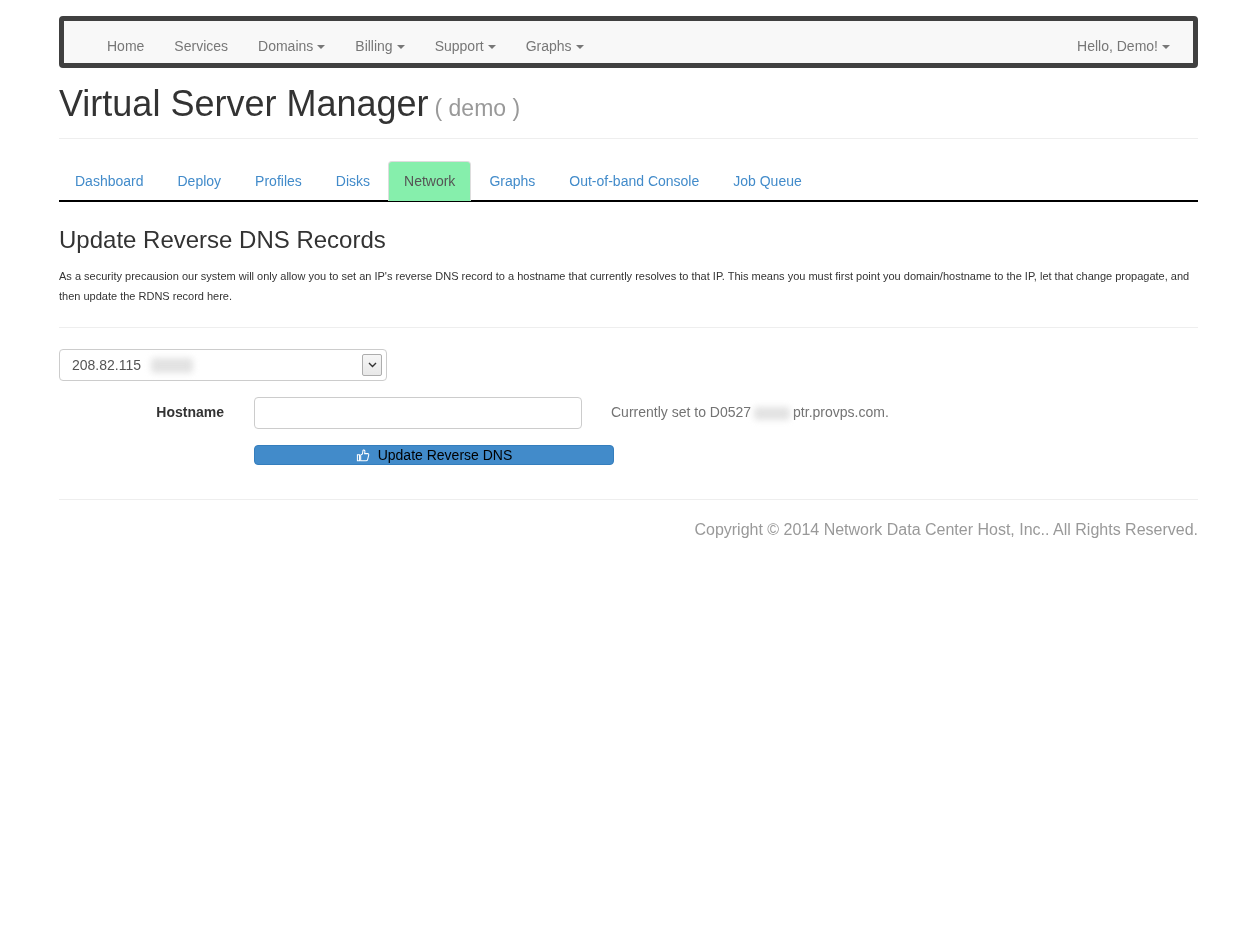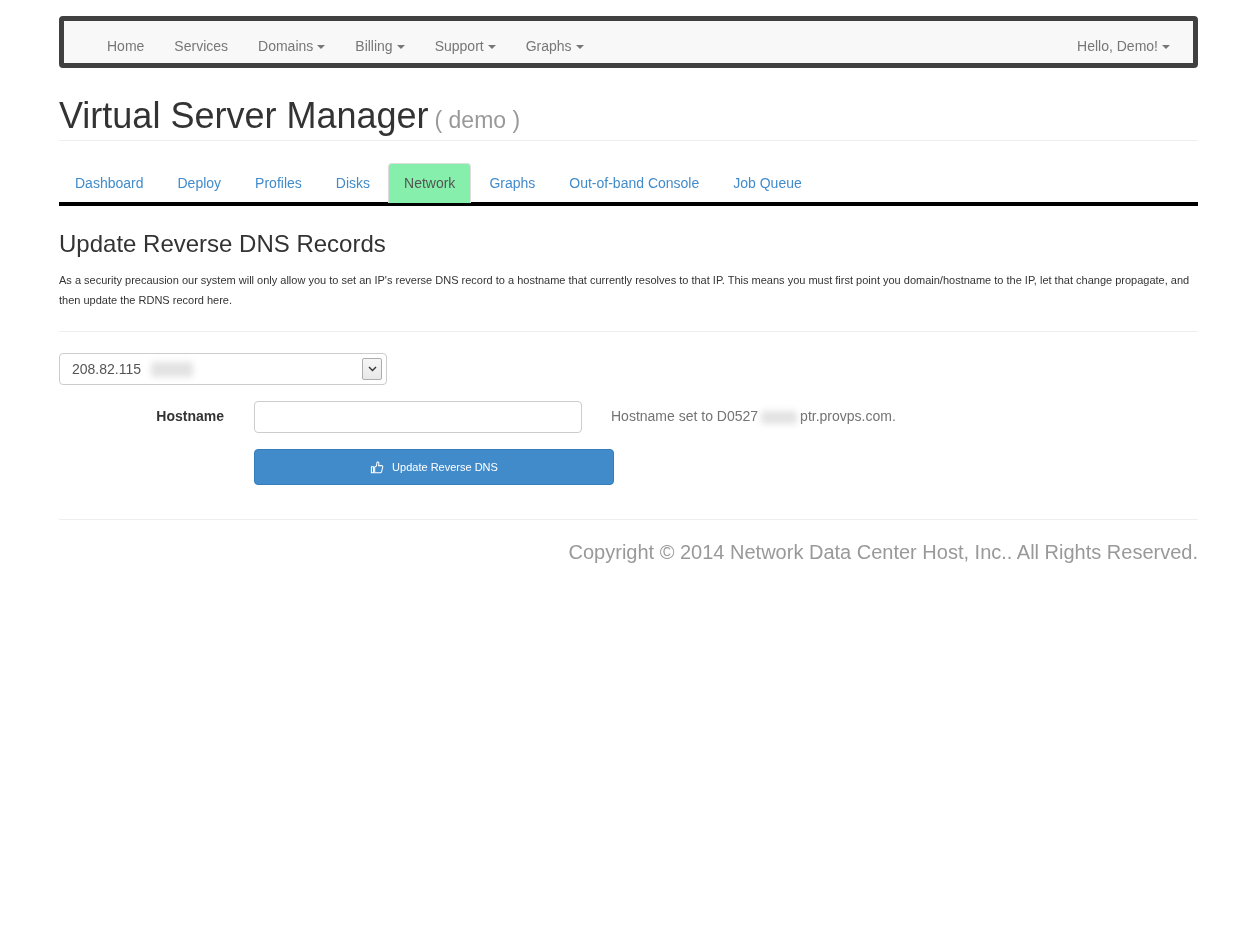--- a/index.html
+++ b/index.html
@@ -40,42 +40,43 @@
     width: 0; height: 0;
     margin-left: 4px;
     vertical-align: middle;
     border-top: 4px solid #777;
     border-right: 4px solid transparent;
     border-left: 4px solid transparent;
   }
 
   
   .page-header {
-    margin-top: 28px;
+    margin-top: 16px;
+    padding-bottom: 10px;
     border-bottom: 1px solid #eee;
   }
   .page-header h1 {
     font-size: 36px;
     font-weight: 500;
     color: #333;
     line-height: 40px;
   }
   .page-header h1 .subtitle {
     font-size: 23px;
     font-weight: 400;
     color: #999;
     margin-left: 6px;
   }
 
   
   .nav-tabs {
     list-style: none;
     display: flex;
     margin-top: 22px;
-    border-bottom: 4px solid #000000;
+    border-bottom: 2px solid #000000;
   }
   .nav-tabs li { margin-bottom: -1px; margin-right: 2px; }
   .nav-tabs a {
     display: inline-block;
     padding: 10px 15px;
     line-height: 18px;
     color: #428bca;
     text-decoration: none;
     border: 1px solid transparent;
     border-radius: 4px 4px 0 0;
@@ -158,41 +159,41 @@
   .redact.ip { width: 42px; height: 15px; margin-left: 10px; }
   .redact.rdns { width: 36px; height: 13px; margin: 0 3px; vertical-align: middle; }
   .static-text {
     margin-left: 29px;
     padding-top: 7px;
     color: #737373;
     white-space: nowrap;
   }
   .btn-primary {
     width: 360px;
-    height: 36px;
+    height: 20px;
     background: #428bca;
     border: 1px solid #357ebd;
     border-radius: 4px;
-    color: #ffffff;
-    font-size: 11px;
+    color: #000000;
+    font-size: 14px;
     font-family: "Liberation Sans", sans-serif;
     display: flex;
     align-items: center;
     justify-content: center;
     gap: 7px;
     cursor: pointer;
   }
 
   
   .footer-hr { margin-top: 34px; }
   .copyright {
     text-align: right;
     color: #999;
     margin-top: 8px;
-    font-size: 20px;
+    font-size: 16px;
   }
 </style>
 </head>
 <body>
 
 <div class="container">
 
   <nav class="navbar">
     <ul class="nav-list">
       <li>
@@ -253,21 +254,21 @@
         </div>
       </div>
     </div>
 
     <div class="form-group">
       <label class="form-label">Hostname</label>
       <div class="form-field">
         <input type="text" class="text-input" value="" style="">
       </div>
       <div class="static-text">
-        <span>Hostname set to D0527</span><span class="redact rdns"></span><span>ptr.provps.com.</span>
+        <span>Currently set to D0527</span><span class="redact rdns"></span><span>ptr.provps.com.</span>
       </div>
     </div>
 
     <div class="form-group">
       <div class="form-label"></div>
       <button type="submit" class="btn-primary">
         <svg width="15" height="15" viewBox="0 0 16 16">
           <path d="M1.5 7.2h2.2v6.3H1.5z M5 13.5V7.4l1.9-1 .5-3.6c.1-.6.6-.9 1.1-.7.7.3 1.1 1 1 1.7L9.2 6h3.3c.8 0 1.3.7 1.1 1.4l-1.2 4.9c-.2.7-.8 1.2-1.6 1.2H5z" fill="none" stroke="#fff" stroke-width="1.1"></path>
         </svg>
         <span>Update Reverse DNS</span>

